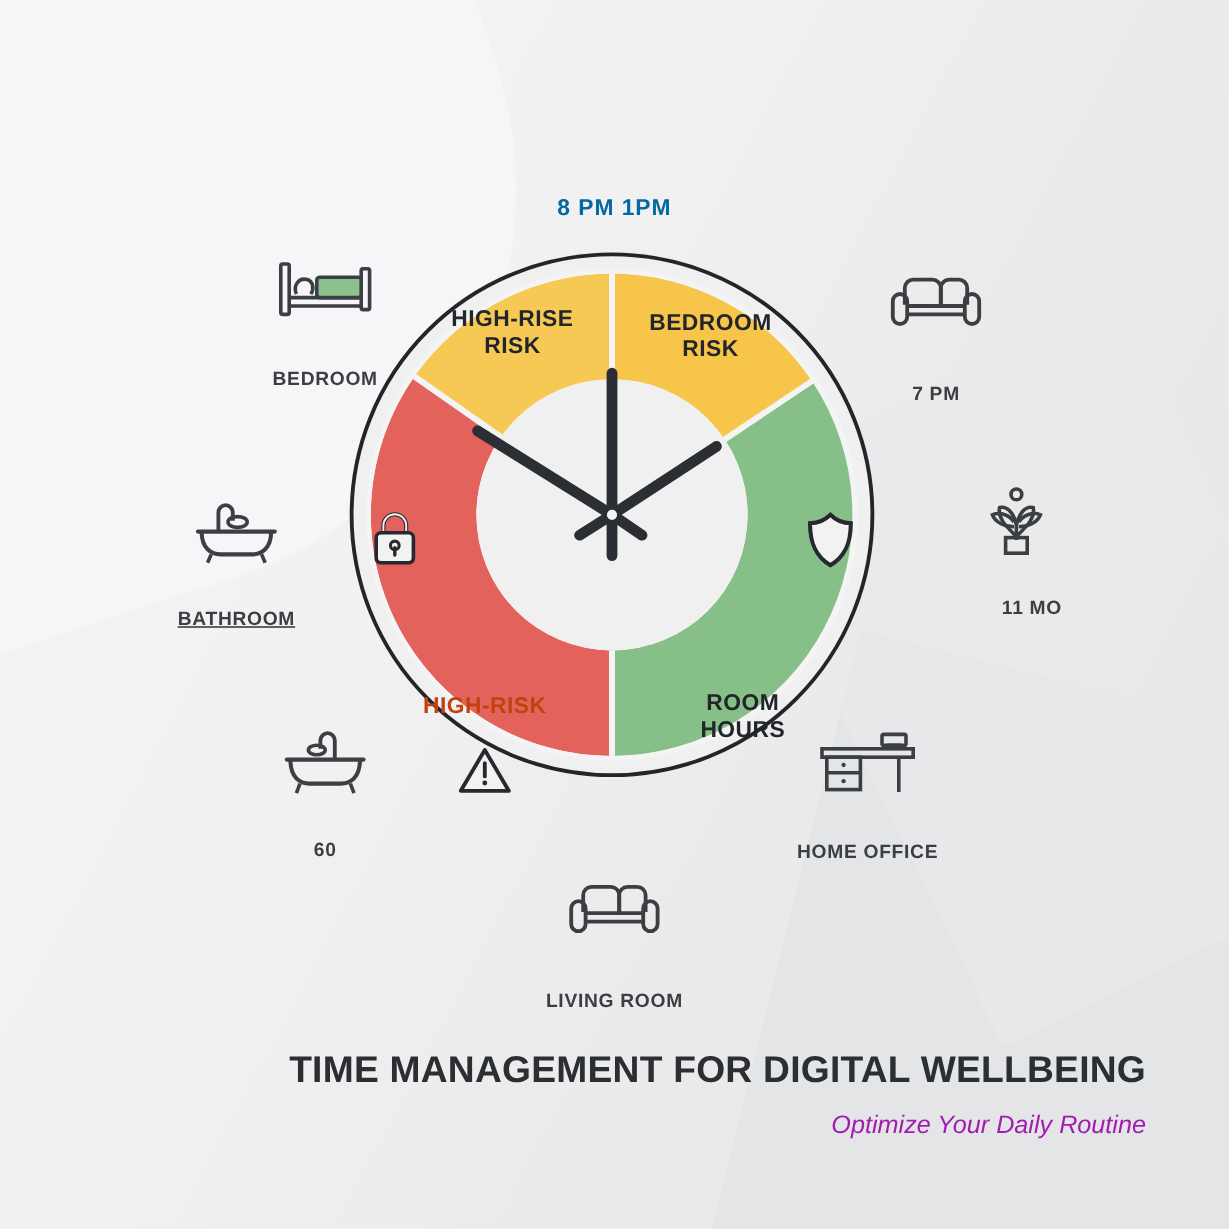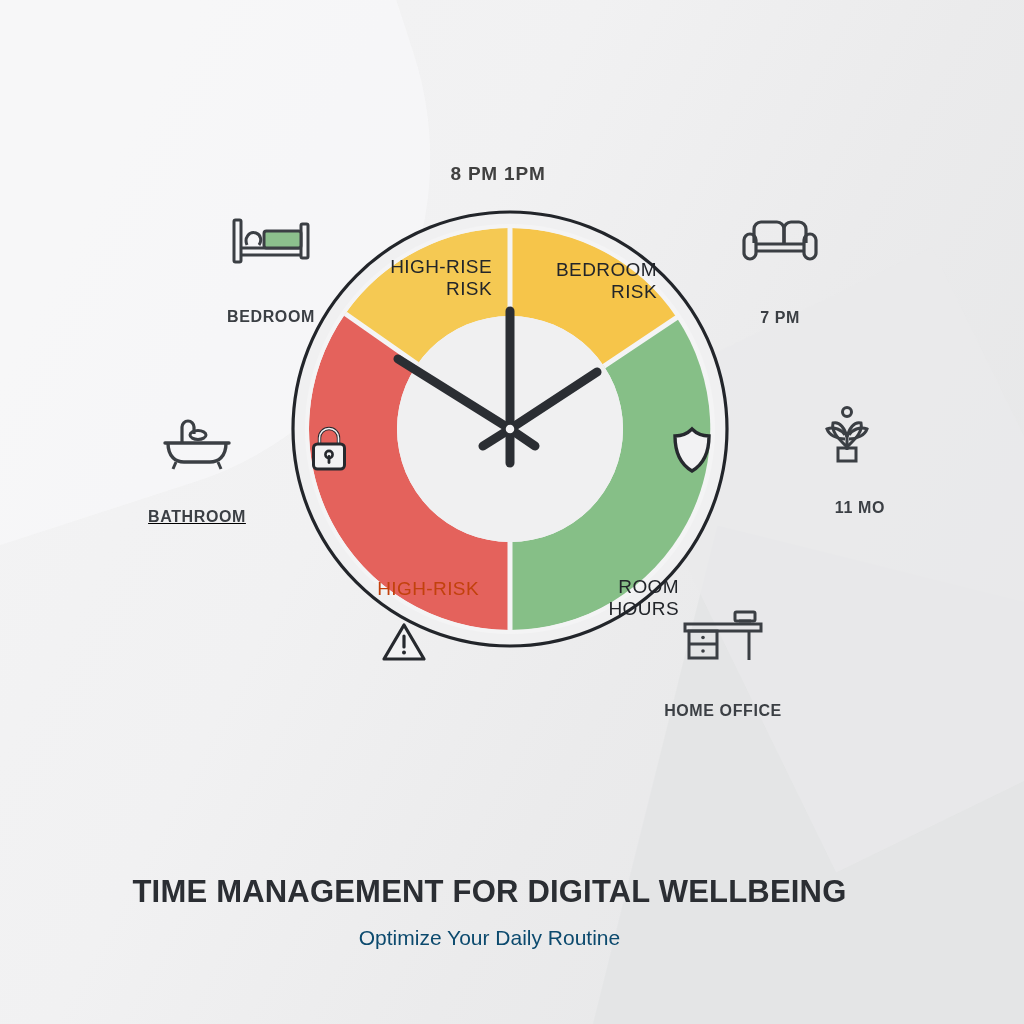--- a/index.html
+++ b/index.html
@@ -55,22 +55,22 @@
     position: absolute;
     left: 284px;
     top: 203px;
     width: 452px;
     height: 452px;
   }
   .dial-svg { display:block; width:452px; height:452px; }
 
   .seg-label {
     position: absolute;
-    text-align: right;
-    font-weight: 400;
+    text-align: center;
+    font-weight: 700;
     font-size: 19px;
     letter-spacing: .4px;
     line-height: 1.15;
     font-family: "Liberation Sans", sans-serif;
     white-space: pre-line;
     pointer-events: none;
   }
   .seg-label.dark { color: #22252a; }
   .seg-label.light { color: #c2410c; }
 
@@ -103,58 +103,59 @@
     color: #3b3f44;
     font-family: "Liberation Sans", sans-serif;
     margin-top: 40px;
   }
   #callout-bedroom     { left: 196px; top: 214px; }
   #callout-bathroom    { left: 122px; top: 414px; text-decoration: underline; }
   #callout-bathtub60   { left: 196px; top: 606px; }
   #callout-livingroom  { left: 437px; top: 732px; }
   #callout-homeoffice  { left: 648px; top: 608px; }
   #callout-plant       { left: 735px; top: 405px; text-align: right; }
-  #callout-sofa7pm     { left: 705px; top: 215px; }
+  #callout-sofa7pm     { left: 705px; top: 226px; }
 
   
   #top-time {
     position: absolute;
-    left: 348px;
+    left: 362px;
     top: 163px;
     width: 300px;
     text-align: center;
     font-weight: 700;
     font-size: 19px;
     letter-spacing: .8px;
-    color: #404040;
+    color: #0369a1;
     font-family: "Liberation Sans", sans-serif;
   }
 
   
   #footer {
     position: absolute;
-    left: 12px;
+    left: 0;
     top: 874px;
     width: 955px;
-    text-align: center;
+    text-align: right;
   }
   #footer-title {
     display: block;
     font-weight: 700;
     font-size: 31px;
     letter-spacing: .2px;
     color: #2b2e33;
     font-family: "Liberation Sans", sans-serif;
   }
   #footer-subtitle {
     display: block;
     margin-top: 16px;
     font-size: 21px;
-    color: #0c4a6e;
-    font-family: "Liberation Sans", sans-serif;
+    color: #a21caf;
+    font-family: "Liberation Sans", sans-serif;
+    font-style: italic;
   }
 </style>
 </head>
 <body>
 
 <div class="canvas">
 
   <div class="bg-shape-a"></div>
   <div class="bg-shape-b"></div>
   <div class="bg-shape-c"></div>
@@ -261,21 +262,47 @@
         <path d="M11 29 C11 43 19 48 27 48 H53 C61 48 69 43 69 29" fill="none" stroke="#3b3f44" stroke-width="3.4"></path>
         <path d="M19 48 L16 55" stroke="#3b3f44" stroke-width="3"></path>
         <path d="M61 48 L64 55" stroke="#3b3f44" stroke-width="3"></path>
         <path d="M25 29 V13 a6 6 0 0 1 12 0 V20" fill="none" stroke="#3b3f44" stroke-width="3.2"></path>
         <ellipse cx="41" cy="21" rx="8" ry="4.5" fill="none" stroke="#3b3f44" stroke-width="3"></ellipse>
       </svg>
     </span>
     <span class="cap">BATHROOM</span>
   </div>
 
-
+  <div class="callout" id="callout-bathtub60">
+    <span class="ico">
+      <svg width="80" height="58" viewBox="0 0 80 58">
+        <path d="M8 27 H72" stroke="#3b3f44" stroke-width="3.4" stroke-linecap="round"></path>
+        <path d="M11 27 C11 42 19 47 27 47 H53 C61 47 69 42 69 27" fill="none" stroke="#3b3f44" stroke-width="3.4"></path>
+        <path d="M19 47 L16 55" stroke="#3b3f44" stroke-width="3"></path>
+        <path d="M61 47 L64 55" stroke="#3b3f44" stroke-width="3"></path>
+        <path d="M48 27 V11 a6 6 0 0 0 -12 0 V18" fill="none" stroke="#3b3f44" stroke-width="3.2"></path>
+        <ellipse cx="33" cy="19" rx="7" ry="4" fill="none" stroke="#3b3f44" stroke-width="3"></ellipse>
+      </svg>
+    </span>
+    <span class="cap">60</span>
+  </div>
+
+  <div class="callout" id="callout-livingroom">
+    <span class="ico">
+      <svg width="88" height="52" viewBox="0 0 88 52">
+        <path d="M18 28 V14 a7 7 0 0 1 7 -7 H41 a7 7 0 0 1 7 7 V28" fill="none" stroke="#3b3f44" stroke-width="3.2"></path>
+        <path d="M48 28 V14 a7 7 0 0 1 7 -7 H63 a7 7 0 0 1 7 7 V28" fill="none" stroke="#3b3f44" stroke-width="3.2"></path>
+        <rect x="8" y="19" width="12" height="25" rx="6" fill="none" stroke="#3b3f44" stroke-width="3.2"></rect>
+        <rect x="68" y="19" width="12" height="25" rx="6" fill="none" stroke="#3b3f44" stroke-width="3.2"></rect>
+        <path d="M20 29 H68" stroke="#3b3f44" stroke-width="3.2"></path>
+        <path d="M20 36 H68" stroke="#3b3f44" stroke-width="3.2"></path>
+      </svg>
+    </span>
+    <span class="cap">LIVING ROOM</span>
+  </div>
 
   <div class="callout" id="callout-homeoffice">
     <span class="ico">
       <svg width="92" height="56" viewBox="0 0 92 56">
         <rect x="58" y="4" width="20" height="9" rx="1.5" fill="none" stroke="#3b3f44" stroke-width="3"></rect>
         <path d="M62 13 H74" stroke="#3b3f44" stroke-width="3"></path>
         <rect x="8" y="16" width="76" height="7" fill="none" stroke="#3b3f44" stroke-width="3"></rect>
         <rect x="12" y="23" width="28" height="27" fill="none" stroke="#3b3f44" stroke-width="3"></rect>
         <path d="M12 36 H40" stroke="#3b3f44" stroke-width="3"></path>
         <circle cx="26" cy="29.5" r="1.8" fill="#3b3f44"></circle>

